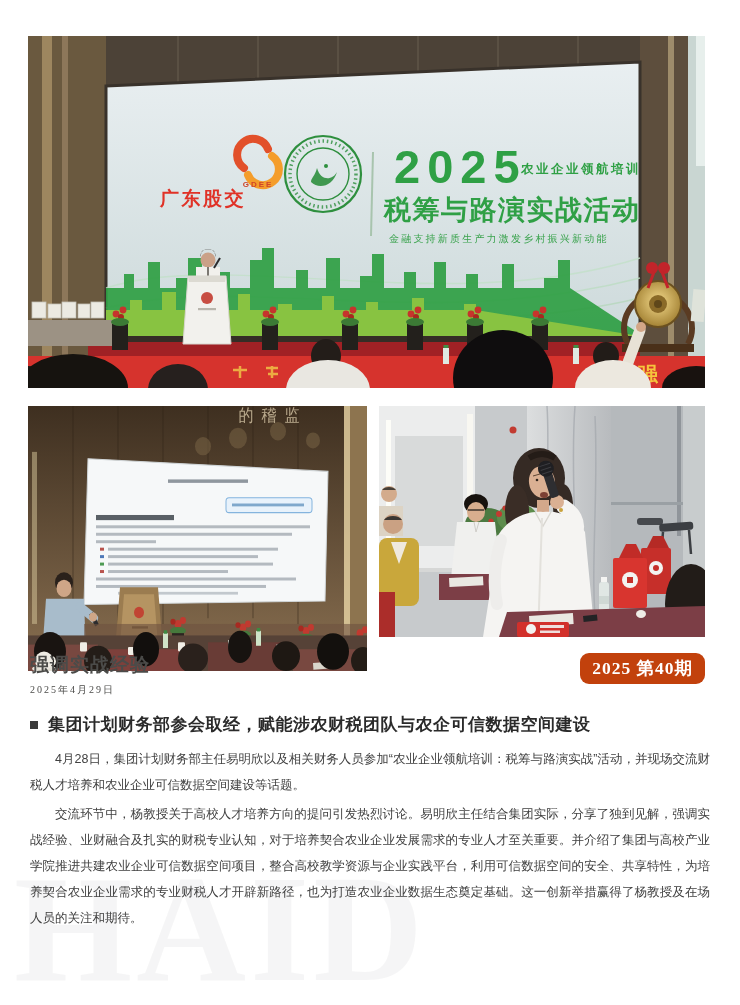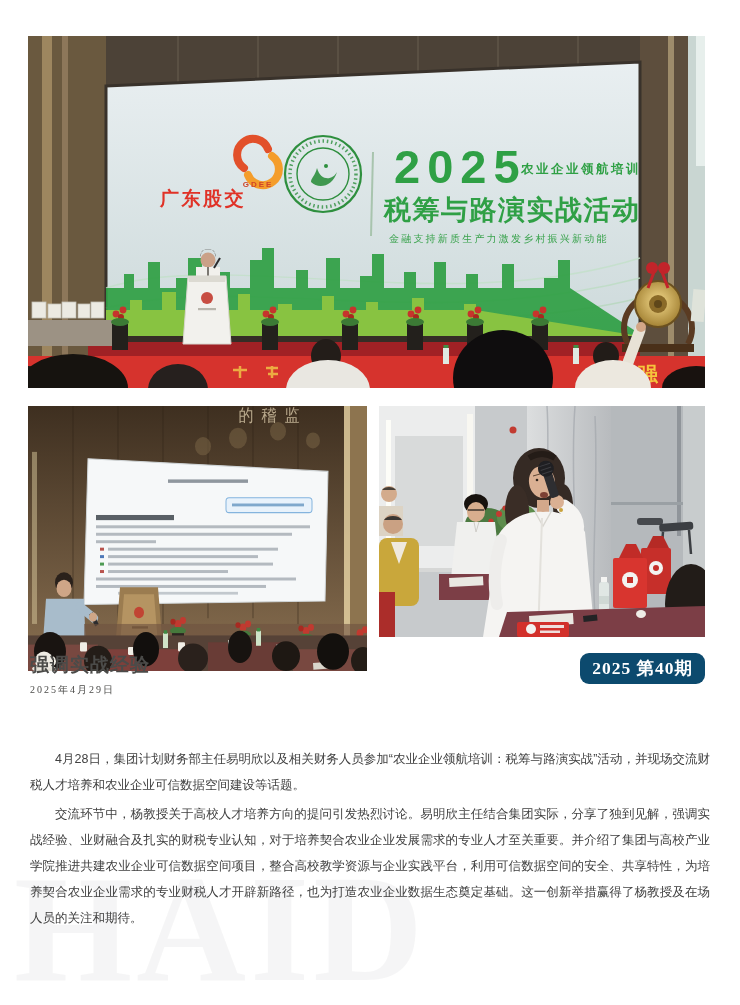--- a/index.html
+++ b/index.html
@@ -7,21 +7,21 @@
         font-family:"Liberation Sans",sans-serif;}
   .photo{position:absolute;overflow:hidden;background:#777;}
   .photo svg{display:block;width:100%;height:100%;}
   .photo-main{left:28px;top:36px;width:677px;height:352px;}
   .photo-left{left:28px;top:406px;width:339px;height:265px;}
   .photo-right{left:379px;top:406px;width:326px;height:231px;}
 
   .meta-row{position:absolute;left:30px;right:35px;top:652px;height:40px;z-index:2;}
   .department{font-family:"Liberation Serif",serif;font-weight:bold;font-size:19px;color:#4b4b49;letter-spacing:1px;}
   .pub-date{font-family:"Liberation Serif",serif;font-size:10px;color:#4b4b49;margin-top:5px;letter-spacing:2px;}
-  .issue-badge{position:absolute;right:0;top:1px;background:#0c4a6e;color:#ffffff;
+  .issue-badge{position:absolute;right:0;top:1px;background:#c2410c;color:#ffffff;
        font-family:"Liberation Serif",serif;font-weight:bold;font-size:17.5px;
        padding:3px 12px 4px;border-radius:9px;letter-spacing:1px;}
 
   .headline{position:absolute;left:30px;top:713px;width:680px;margin:0;z-index:2;
        font-size:17px;font-weight:bold;color:#2a2a2a;display:flex;align-items:center;gap:10px;letter-spacing:0.5px;}
   .headline .bullet{flex:0 0 auto;width:8px;height:8px;background:#3a3a3a;}
 
   .body-text{position:absolute;left:30px;top:746px;width:680px;z-index:2;
        font-size:12.5px;color:#404040;line-height:26px;text-align:justify;}
   .body-text p{margin:0 0 3px 0;text-indent:2em;}
@@ -448,20 +448,24 @@
       </g>
     </svg>
   </figure>
 
   <div class="meta-row">
     <div class="department">强调实战经验</div>
     <div class="pub-date">2025年4月29日</div>
     <div class="issue-badge">2025 第40期</div>
   </div>
 
+  <h1 class="headline">
+    <span class="bullet"></span>
+    <span>集团计划财务部参会取经，赋能涉农财税团队与农企可信数据空间建设</span>
+  </h1>
 
   <div class="body-text">
     <p>4月28日，集团计划财务部主任易明欣以及相关财务人员参加“农业企业领航培训：税筹与路演实战”活动，并现场交流财税人才培养和农业企业可信数据空间建设等话题。</p>
     <p>交流环节中，杨教授关于高校人才培养方向的提问引发热烈讨论。易明欣主任结合集团实际，分享了独到见解，强调实战经验、业财融合及扎实的财税专业认知，对于培养契合农业企业发展需求的专业人才至关重要。并介绍了集团与高校产业学院推进共建农业企业可信数据空间项目，整合高校教学资源与企业实践平台，利用可信数据空间的安全、共享特性，为培养契合农业企业需求的专业财税人才开辟新路径，也为打造农业企业数据生态奠定基础。这一创新举措赢得了杨教授及在场人员的关注和期待。</p>
 
   </div>
 
   <div class="watermark">HAID</div>
 
 </div>

